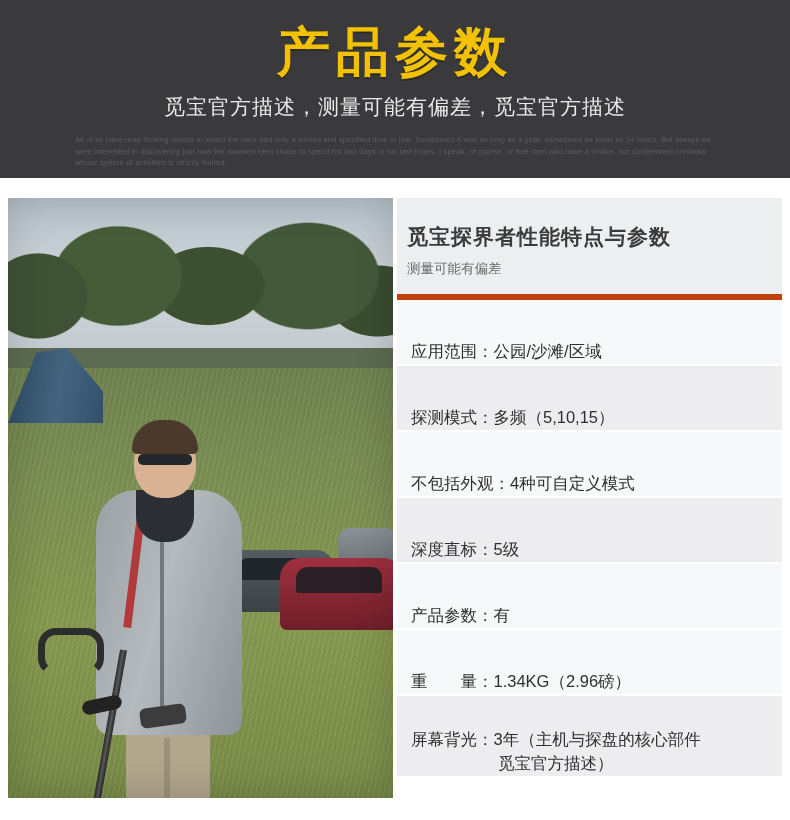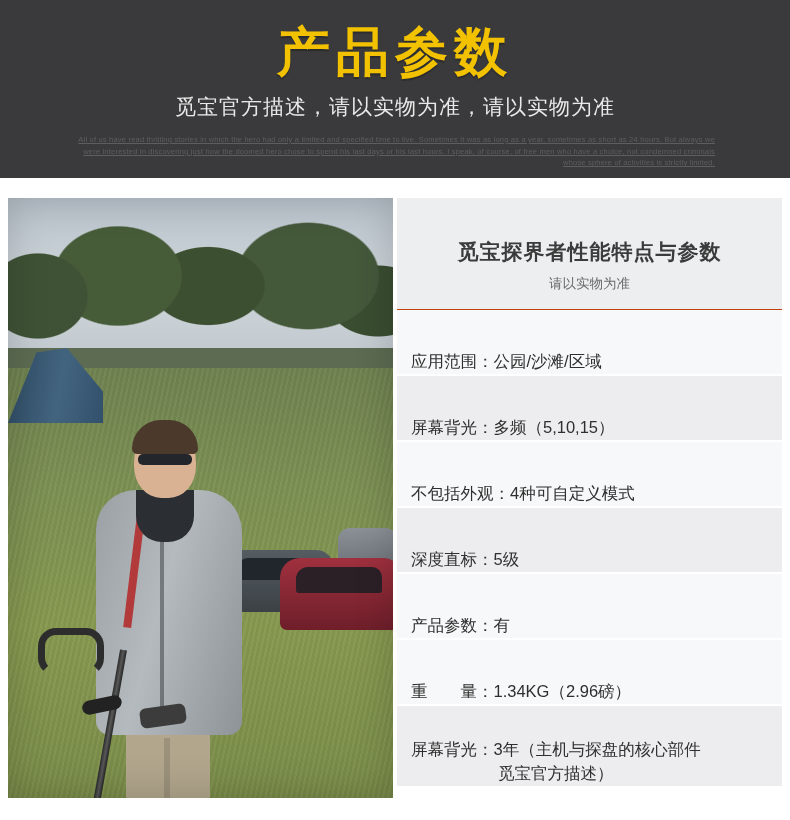--- a/index.html
+++ b/index.html
@@ -47,26 +47,25 @@
   }
   .banner-sub {
     margin-top: 10px;
     font-size: 21px;
     color: #e9e9e9;
     letter-spacing: 1px;
   }
   .banner-fine {
     margin-top: 13px;
     width: 640px;
-    text-align: right;
+    text-align: left;
     font-size: 7.5px;
     line-height: 1.55;
     color: #5e5e60;
     letter-spacing: 0.2px;
-    text-decoration: underline;
   }
 
   
   .content {
     position: relative;
     width: 790px;
     height: 642px;
     background: #ffffff;
     display: flex;
   }
@@ -258,23 +257,22 @@
 
   
   .specs {
     width: 385px;
     margin: 20px 8px 0 4px;
     display: flex;
     flex-direction: column;
   }
   .spec-header {
     background: #eceef0;
-    padding: 40px 10px 16px 10px;
-    text-align: center;
-    border-bottom: 1px solid #c2410c;
+    padding: 25px 10px 16px 10px;
+    border-bottom: 6px solid #c2410c;
   }
   .spec-title {
     font-size: 21px;
     font-weight: bold;
     color: #3b3b3b;
     letter-spacing: 1px;
   }
   .spec-subtitle {
     margin-top: 9px;
     font-size: 13.5px;
@@ -297,21 +295,21 @@
   .spec-row span { display: block; }
 </style>
 </head>
 <body>
 
 <div class="page">
 
   <div class="banner">
     <div class="banner-inner">
       <div class="banner-title">产品参数</div>
-      <div class="banner-sub">觅宝官方描述，请以实物为准，请以实物为准</div>
+      <div class="banner-sub">觅宝官方描述，测量可能有偏差，觅宝官方描述</div>
       <div class="banner-fine">All of us have read thrilling stories in which the hero had only a limited and specified time to live. Sometimes it was as long as a year, sometimes as short as 24 hours. But always we were interested in discovering just how the doomed hero chose to spend his last days or his last hours. I speak, of course, of free men who have a choice, not condemned criminals whose sphere of activities is strictly limited.</div>
     </div>
   </div>
 
   <div class="content">
 
     <div class="photo">
       <div class="sky"></div>
       <div class="treeline"></div>
       <div class="grass"></div>
@@ -333,28 +331,28 @@
       <div class="detector-grip"></div>
       <div class="detector-control"></div>
 
       <div class="photo-overlay-shadow"></div>
     </div>
 
     <div class="specs">
 
       <div class="spec-header">
         <div class="spec-title">觅宝探界者性能特点与参数</div>
-        <div class="spec-subtitle">请以实物为准</div>
+        <div class="spec-subtitle">测量可能有偏差</div>
       </div>
 
       <div class="spec-row odd">
         <span>应用范围：公园/沙滩/区域</span>
       </div>
       <div class="spec-row even">
-        <span>屏幕背光：多频（5,10,15）</span>
+        <span>探测模式：多频（5,10,15）</span>
       </div>
       <div class="spec-row odd">
         <span>不包括外观：4种可自定义模式</span>
       </div>
       <div class="spec-row even">
         <span>深度直标：5级</span>
       </div>
       <div class="spec-row odd">
         <span>产品参数：有</span>
       </div>

